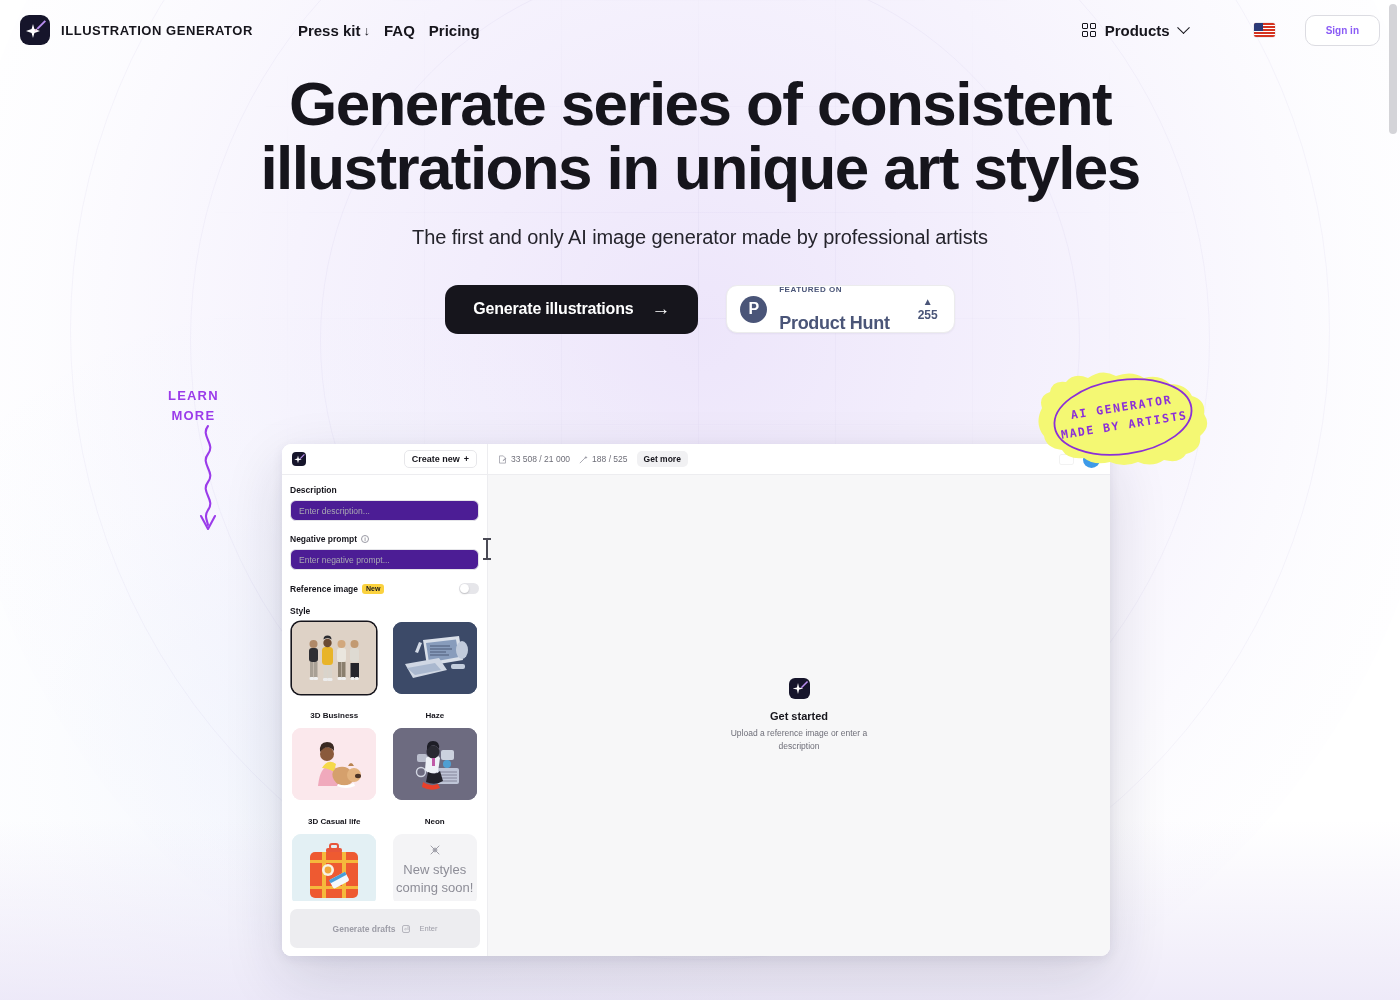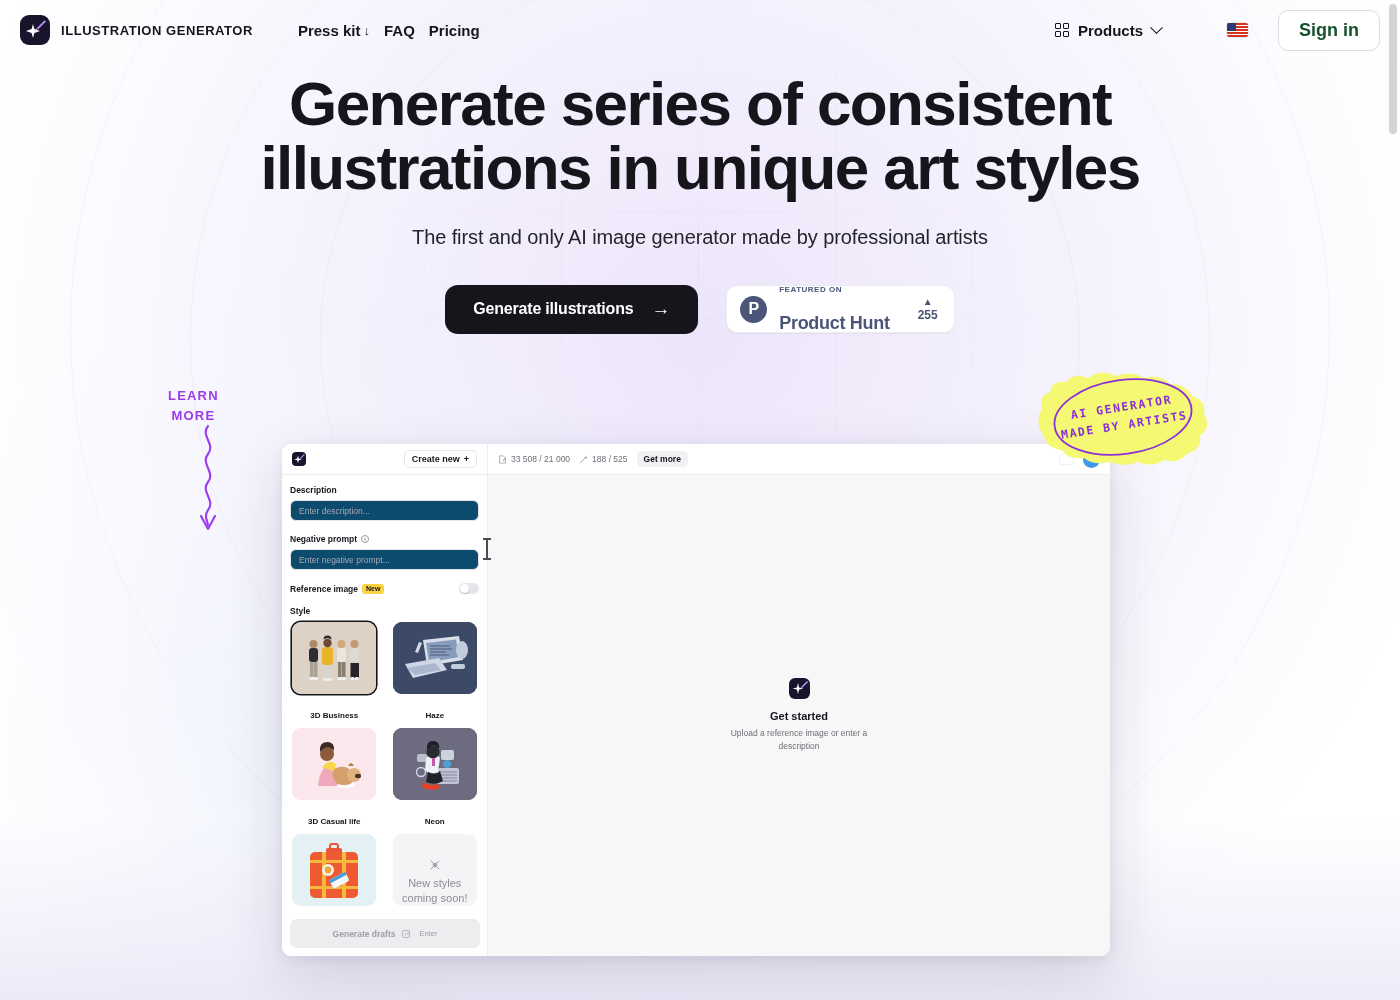--- a/index.html
+++ b/index.html
@@ -78,21 +78,21 @@
   .grid-icon i{border:1.3px solid #16151c;border-radius:1px;display:block}
   .chev{width:9px;height:9px;border-right:1.6px solid #16151c;border-bottom:1.6px solid #16151c;transform:rotate(45deg) translate(-2px,-2px)}
   .flag{
     width:21px;height:14px;margin:0 30px 0 56px;border-radius:2px;overflow:hidden;
     position:relative;flex:none;cursor:pointer;box-shadow:0 0 0 .5px rgba(0,0,0,.12);
   }
   .flag .stripes{position:absolute;inset:0;background:repeating-linear-gradient(180deg,#d4321f 0 1.6px,#fff 1.6px 3.1px)}
   .flag .canton{position:absolute;left:0;top:0;width:9px;height:7.6px;background:#2b3a77}
   .signin{
     border:1px solid #dcdce2;background:#fff;border-radius:10px;
-    padding:9px 20px;font-size:18px;font-weight:bold;color:#14532d;cursor:pointer;
+    padding:9px 20px;font-size:10px;font-weight:bold;color:#8b5cf6;cursor:pointer;
     white-space:nowrap;
   }
 
   
   .hero{position:absolute;left:0;top:0;width:1400px;z-index:10;text-align:center}
   .headline{
     margin-top:72px;font-size:62px;line-height:1.03;font-weight:bold;
     letter-spacing:-1.6px;color:#16151c;
   }
   .headline span{display:block}
@@ -179,21 +179,21 @@
   .app-side{
     width:206px;flex:none;border-right:1px solid #ededf0;background:#fff;
     padding:10px 8px 0 8px;position:relative;overflow:hidden;
   }
   .fld-label{font-size:8.5px;font-weight:bold;color:#16151c;margin-bottom:5px;display:flex;align-items:center;gap:4px}
   .info-dot{
     width:8px;height:8px;border-radius:50%;border:1px solid #9a9aa4;color:#9a9aa4;
     font-size:6px;display:flex;align-items:center;justify-content:center;line-height:1;flex:none;
   }
   .fld-input{
-    width:100%;height:21px;border:1px solid #e5e5e9;border-radius:6px;background:#0c4a6e;
+    width:100%;height:21px;border:1px solid #e5e5e9;border-radius:6px;background:#4c1d95;
     font-size:8.5px;color:#a8a8b2;padding:0 8px;display:flex;align-items:center;
     margin-bottom:13px;cursor:text;
   }
   .badge-new{
     background:#fbd23f;color:#16151c;font-size:7px;font-weight:bold;
     border-radius:3px;padding:1.5px 4px;line-height:1;
   }
   .row-toggle{display:flex;align-items:center;margin-bottom:12px}
   .toggle{
     width:20px;height:11px;border-radius:6px;background:#e6e6ea;position:relative;
@@ -202,28 +202,28 @@
   .toggle i{position:absolute;left:1px;top:1px;width:9px;height:9px;border-radius:50%;background:#fff;box-shadow:0 1px 2px rgba(0,0,0,.18)}
   .styles-grid{display:grid;grid-template-columns:1fr 1fr;gap:8px 12px;margin-top:6px}
   .style-cell{text-align:center;cursor:pointer}
   .thumb{
     width:84px;height:72px;border-radius:9px;overflow:hidden;position:relative;margin:0 auto;
   }
   .style-cell.selected .thumb{box-shadow:0 0 0 1.6px #16151c, 0 0 0 3.5px #fff}
   .style-name{font-size:8px;font-weight:bold;color:#16151c;margin-top:17px;display:block}
   .soon{
     width:84px;height:72px;border-radius:9px;background:#f4f4f6;margin:0 auto;
-    display:flex;flex-direction:column;align-items:center;justify-content:flex-end;gap:5px;
-    font-size:11px;color:#8d8d97;line-height:1.35;text-align:center;
+    display:flex;flex-direction:column;align-items:center;justify-content:center;gap:5px;
+    font-size:13px;color:#8d8d97;line-height:1.35;text-align:center;
   }
   .gen-bar{
     position:absolute;left:0;bottom:0;width:206px;padding:8px;background:#fff;
   }
   .gen-btn{
-    width:100%;height:29px;border-radius:7px;background:#ededf0;color:#9d9da7;
+    width:100%;height:39px;border-radius:7px;background:#ededf0;color:#9d9da7;
     font-size:8.5px;font-weight:bold;display:flex;align-items:center;justify-content:center;gap:7px;
     cursor:not-allowed;
   }
   .enter-key{
     display:flex;align-items:center;gap:9px;font-weight:normal;color:#9d9da7;font-size:7.5px;
   }
   .key-box{width:8px;height:8px;border:1px solid #b6b6be;border-radius:2px;display:flex;align-items:center;justify-content:center;font-size:6px;line-height:1}
   .app-main{
     flex:1;background:#f7f7f8;display:flex;align-items:center;justify-content:center;
   }

